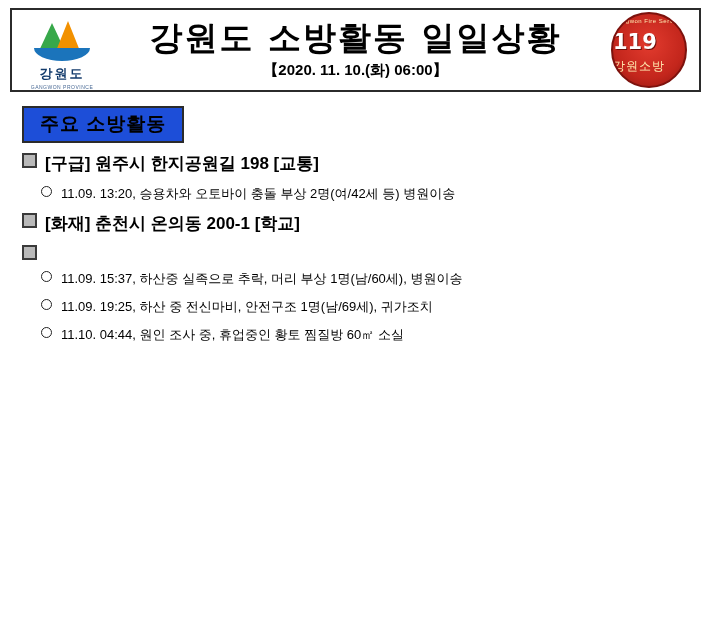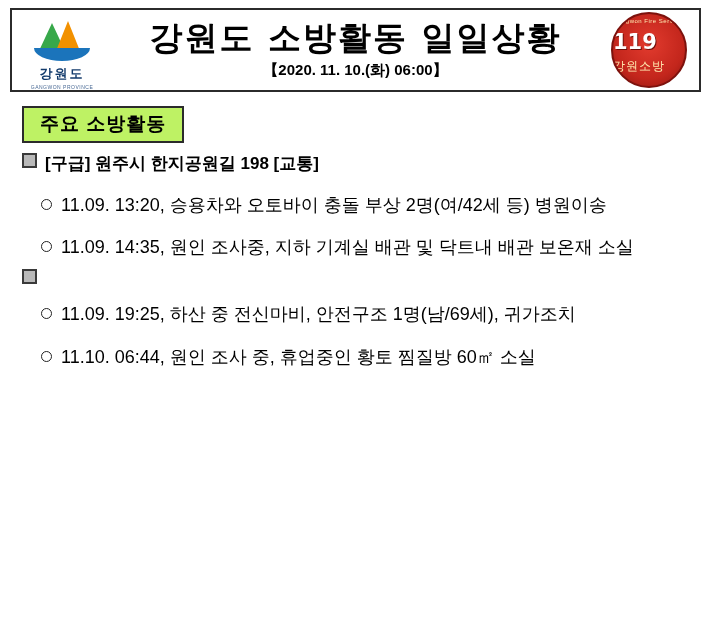--- a/index.html
+++ b/index.html
@@ -146,21 +146,21 @@
     font-size: 12px;
     color: #ffe9b0;
     margin-top: 5px;
     letter-spacing: 1px;
   }
 
   
   .section-bar {
     margin: 14px 0 4px 22px;
     display: inline-block;
-    background: #bef264;
+    background: #1d4ed8;
     border: 2px solid #2b2b2b;
     padding: 3px 16px 4px 16px;
     font-size: 19px;
     font-weight: bold;
     letter-spacing: 1px;
   }
 
   
   .items {
     margin: 6px 0 0 0;
@@ -184,22 +184,22 @@
     border: 2px solid #3a3a3a;
     background: #b9b9b9;
     margin-right: 8px;
     flex: 0 0 auto;
     position: relative;
     top: -1px;
   }
   .item-detail {
     display: flex;
     align-items: baseline;
-    font-size: 18px;
-    margin-top: 17px;
+    font-size: 13px;
+    margin-top: 9px;
     margin-left: 19px;
     line-height: 1.4;
   }
   .circ {
     display: inline-block;
     width: 9px;
     height: 9px;
     border: 1.6px solid #222;
     border-radius: 50%;
     margin-right: 9px;
@@ -251,42 +251,46 @@
         <span class="sq"></span>
         <span class="head-text">[구급] 원주시 한지공원길 198 [교통]</span>
       </div>
       <div class="item-detail">
         <span class="circ"></span>
         <span class="detail-text">11.09. 13:20, 승용차와 오토바이 충돌 부상 2명(여/42세 등) 병원이송</span>
       </div>
     </div>
 
     <div class="item">
-      <div class="item-detail">
-        <span class="circ"></span>
-        <span class="detail-text">11.09. 14:35, 원인 조사중, 지하 기계실 배관 및 닥트내 배관 보온재 소실</span>
-      </div>
-    </div>
-
-    <div class="item">
       <div class="item-head">
         <span class="sq"></span>
+        <span class="head-text">[화재] 춘천시 온의동 200-1 [학교]</span>
+      </div>
+    </div>
+
+    <div class="item">
+      <div class="item-head">
+        <span class="sq"></span>
+      </div>
+      <div class="item-detail">
+        <span class="circ"></span>
+        <span class="detail-text">11.09. 15:37, 하산중 실족으로 추락, 머리 부상 1명(남/60세), 병원이송</span>
       </div>
     </div>
 
 
     <div class="item">
       <div class="item-detail">
         <span class="circ"></span>
         <span class="detail-text">11.09. 19:25, 하산 중 전신마비, 안전구조 1명(남/69세), 귀가조치</span>
       </div>
     </div>
 
     <div class="item">
       <div class="item-detail">
         <span class="circ"></span>
-        <span class="detail-text">11.10. 06:44, 원인 조사 중, 휴업중인 황토 찜질방  60㎡ 소실</span>
+        <span class="detail-text">11.10. 04:44, 원인 조사 중, 휴업중인 황토 찜질방  60㎡ 소실</span>
       </div>
     </div>
 
   </div>
 
 </div>
 
 </body></html>

